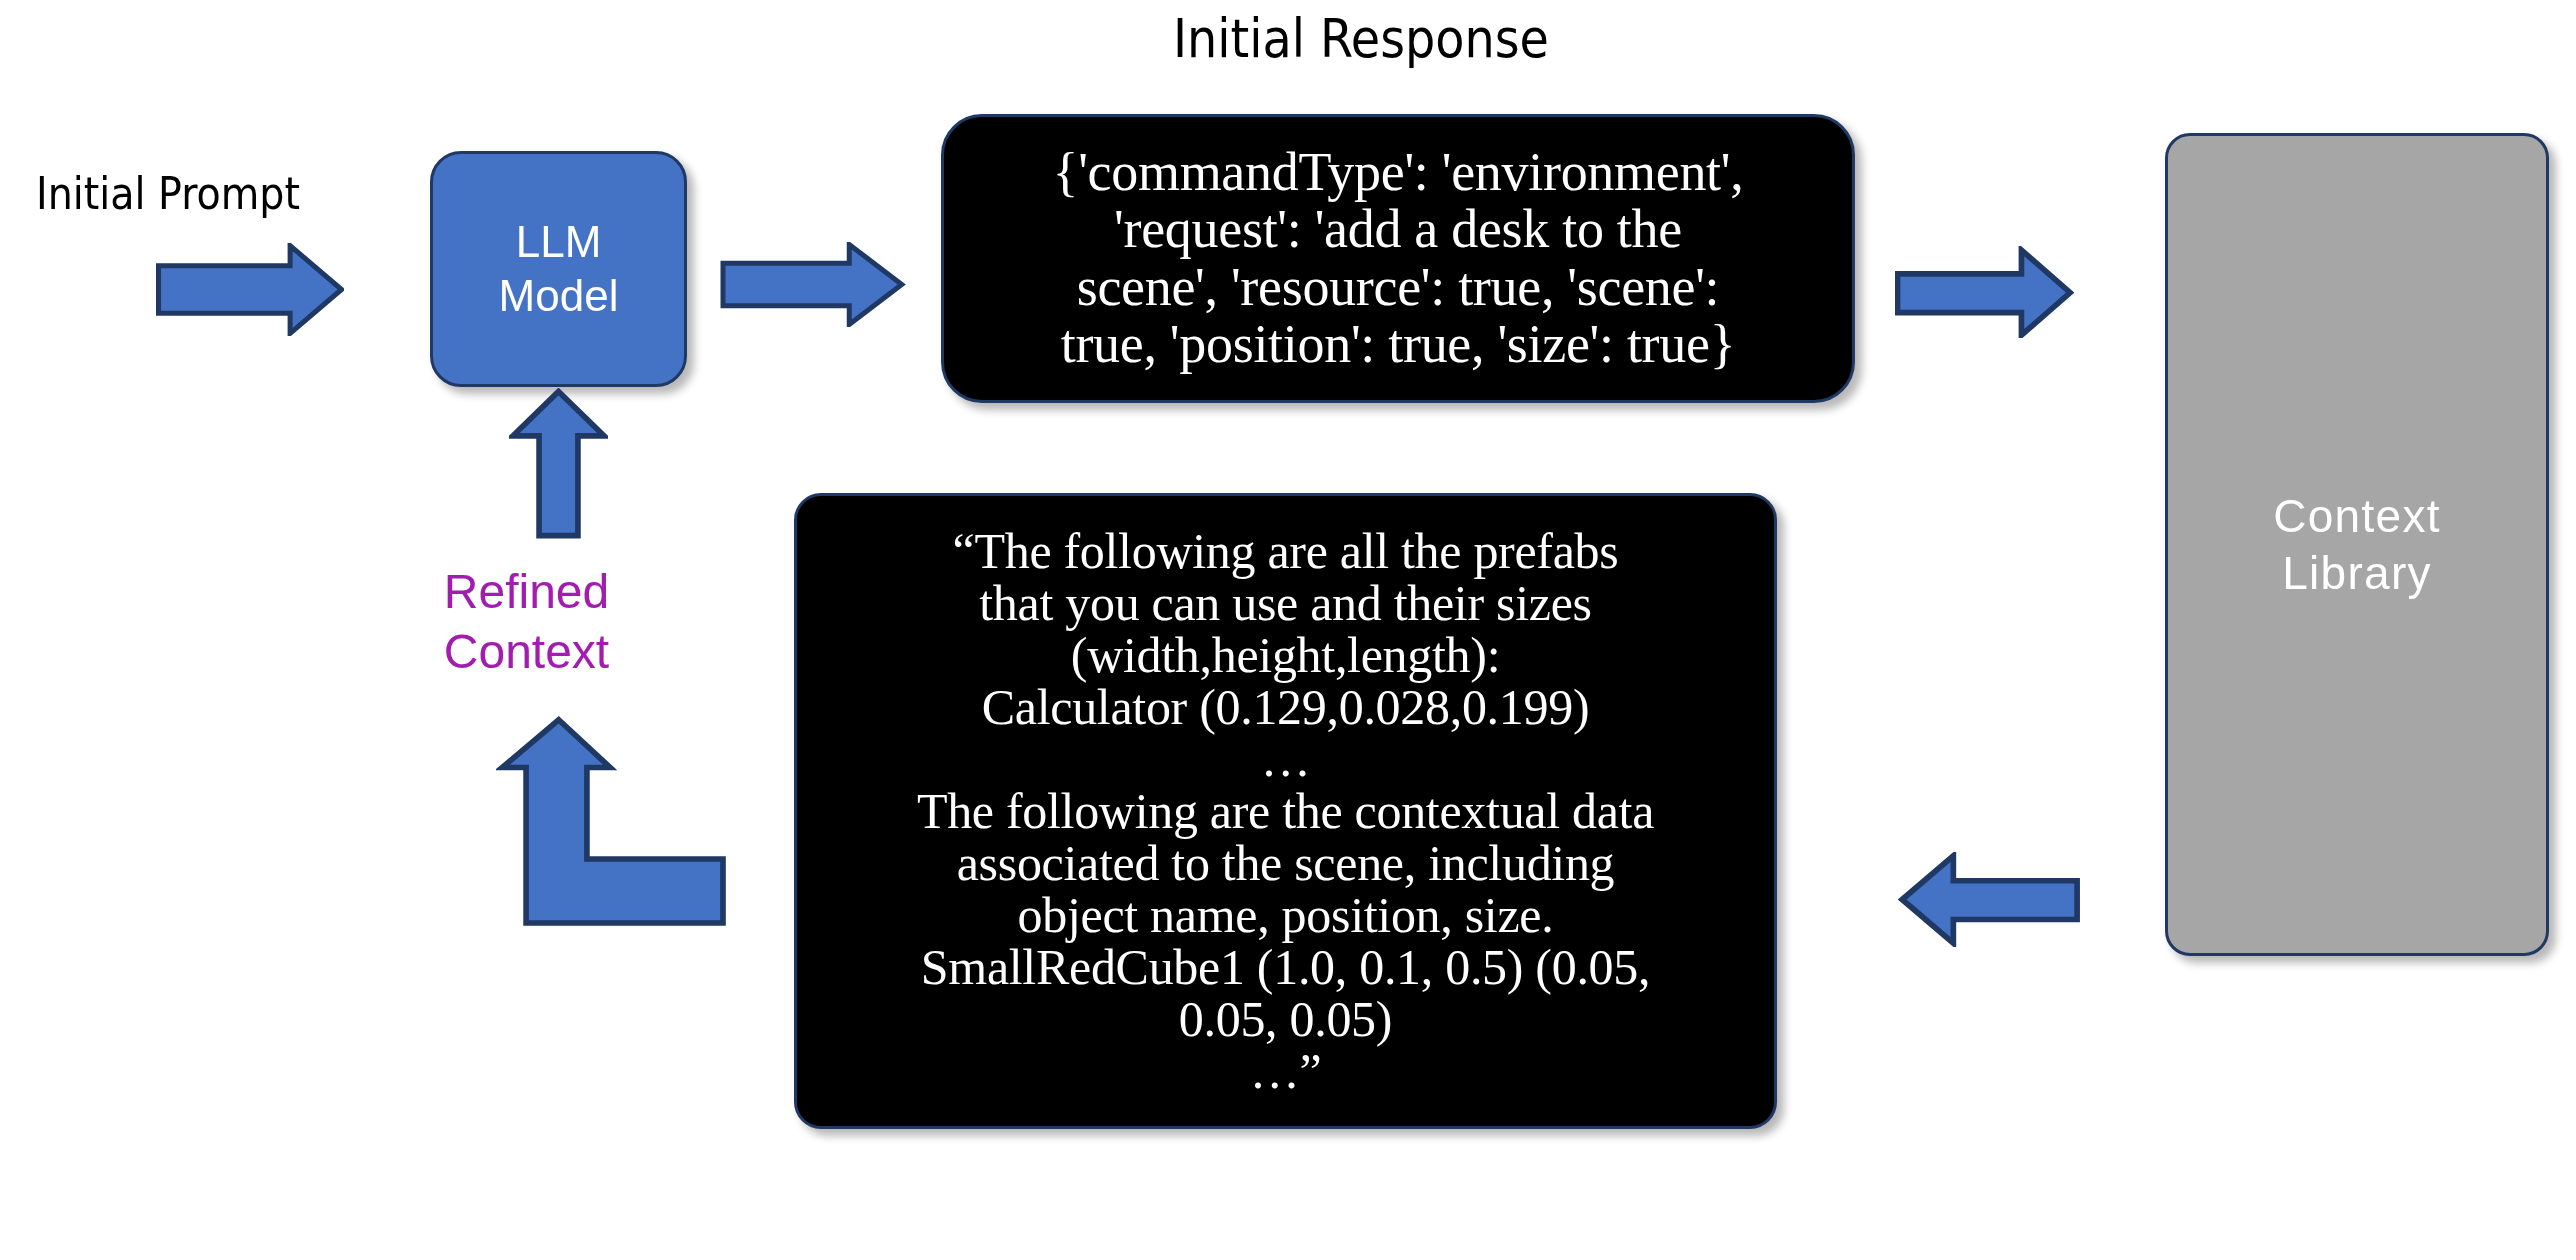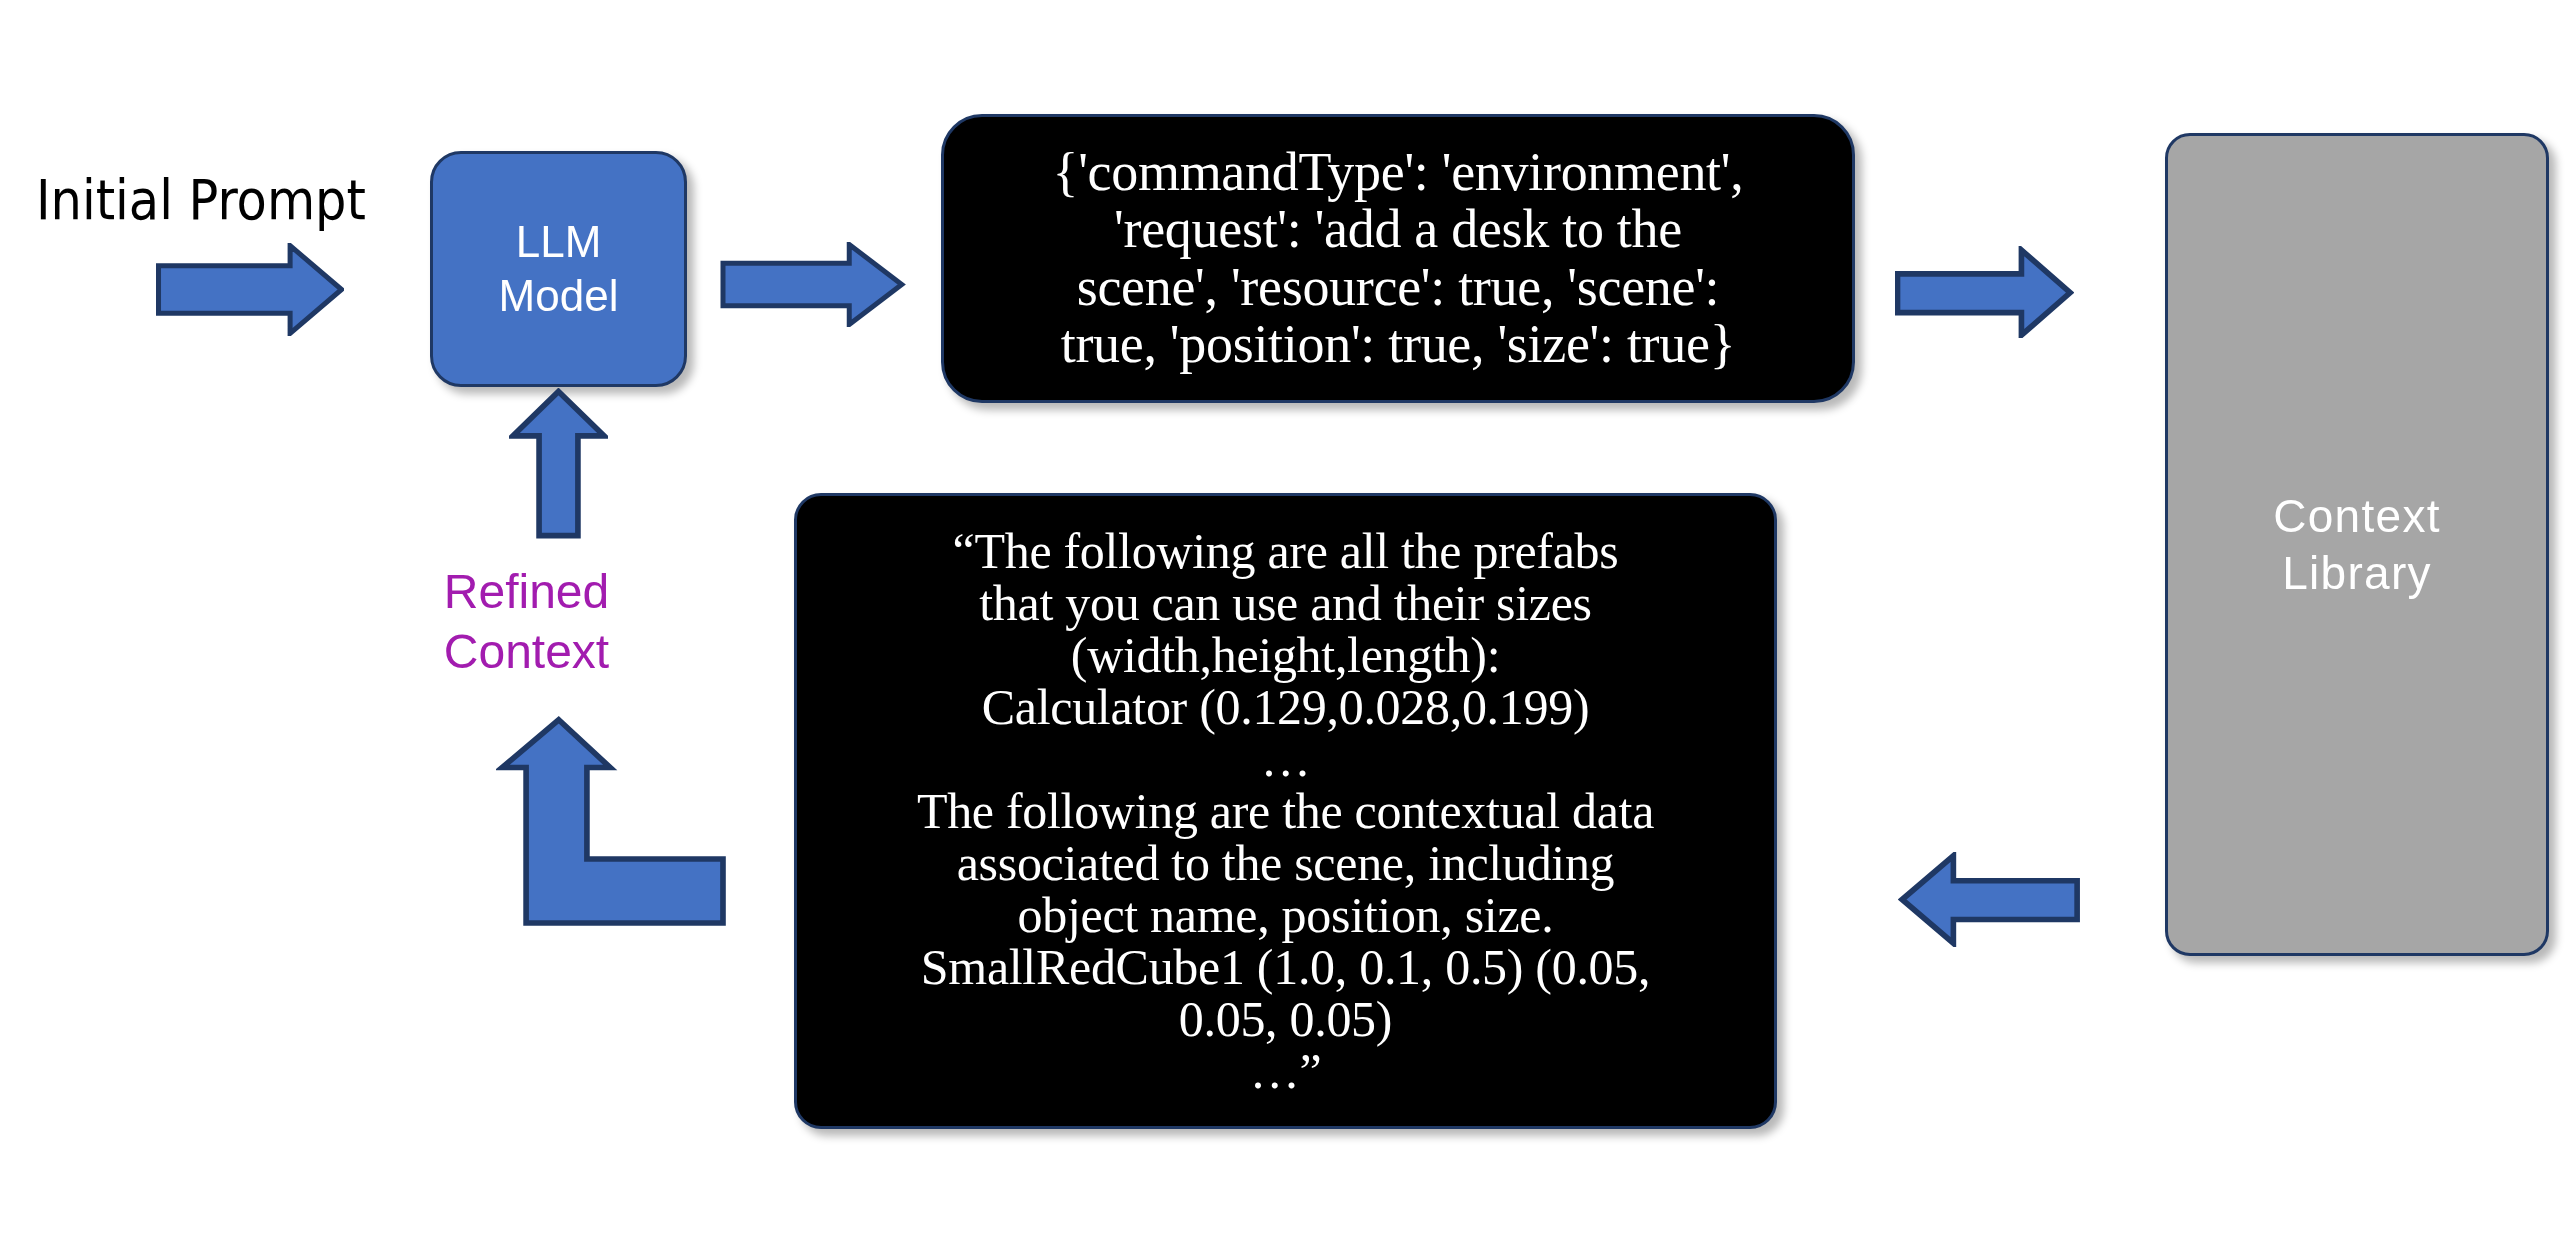--- a/index.html
+++ b/index.html
@@ -77,34 +77,35 @@
   }
 
   
   .arrow { display: block; }
 </style>
 </head>
 <body>
 
 <div id="canvas">
 
-  <div class="abs label-cond" style="left:36px; top:168px; font-size:55px;">Initial Prompt</div>
+  <div class="abs label-cond" style="left:36px; top:168px; font-size:44px;">Initial Prompt</div>
 
   <svg class="abs arrow" style="left:156px; top:243px;" width="188" height="93" viewBox="0 0 300 148">
     <polygon points="4,36 214,36 214,4 296,74 214,144 214,112 4,112" fill="#4472C4" stroke="#1F3864" stroke-width="8" stroke-linejoin="miter"></polygon>
   </svg>
 
   <div class="abs rbox llm" style="left:430px; top:151px; width:257px; height:236px;">
     <div class="boxtext-plain" style="font-size:44px;"><span>LLM</span><br><span>Model</span></div>
   </div>
 
   <svg class="abs arrow" style="left:720px; top:242px;" width="186" height="85" viewBox="0 0 296 136">
     <polygon points="4,34 206,34 206,4 290,68 206,132 206,102 4,102" fill="#4472C4" stroke="#1F3864" stroke-width="8" stroke-linejoin="miter"></polygon>
   </svg>
 
+  <div class="abs label-cond" style="left:1173px; top:7.5px; font-size:53px;">Initial Response</div>
 
   <div class="abs rbox black" style="left:941px; top:114px; width:914px; height:289px; border-radius:41px;">
     <div class="boxtext-cond" style="font-size:54px;">{'commandType': 'environment',
 'request': 'add a desk to the
 scene', 'resource': true, 'scene':
 true, 'position': true, 'size': true}</div>
   </div>
 
   <svg class="abs arrow" style="left:1895px; top:246px;" width="179" height="92" viewBox="0 0 286 146">
     <polygon points="4,44 202,44 202,6 280,74 202,142 202,106 4,106" fill="#4472C4" stroke="#1F3864" stroke-width="9" stroke-linejoin="miter"></polygon>

